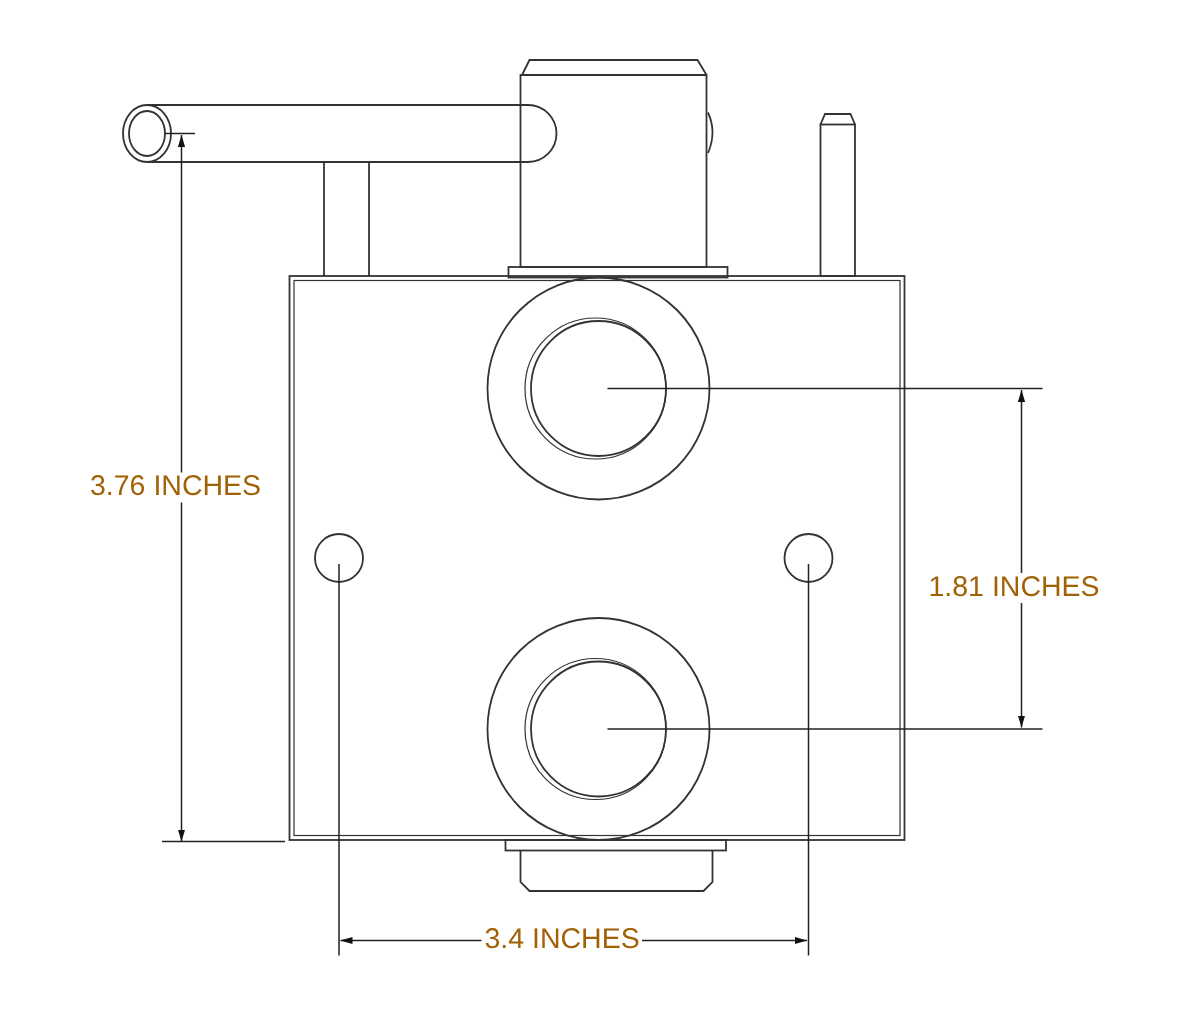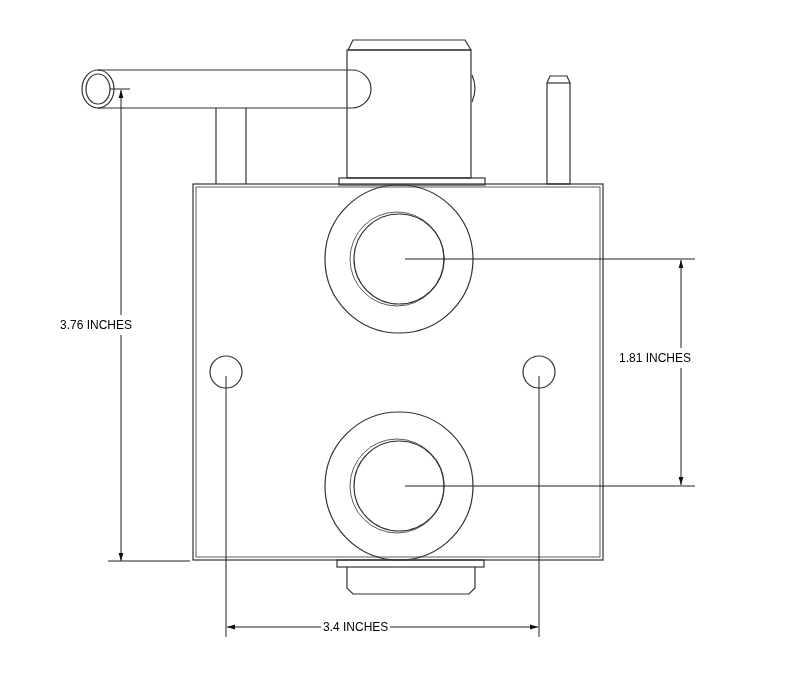--- a/index.html
+++ b/index.html
@@ -1,18 +1,18 @@
 <!DOCTYPE html>
 <html><head>
 <meta charset="utf-8">
 <style>
   html, body { margin:0; padding:0; background:#ffffff; }
   body { width:800px; height:683px; position:relative; overflow:hidden; font-family:"Liberation Sans", sans-serif; }
   svg { position:absolute; left:0; top:0; }
-  .dim-label { position:absolute; font-size:12px; color:#000000; background:#fff; white-space:nowrap; line-height:20px; padding:0 2px; }
+  .dim-label { position:absolute; font-size:19px; color:#a16207; background:#fff; white-space:nowrap; line-height:20px; padding:0 2px; }
 </style>
 </head>
 <body>
 
 <svg width="800" height="683" viewBox="0 0 800 683" xmlns="http://www.w3.org/2000/svg">
   <defs>
     <marker id="arr" viewBox="0 0 10 10" refX="10" refY="5" markerWidth="8" markerHeight="10" orient="auto-start-reverse" markerUnits="userSpaceOnUse">
       <path d="M0,2 L10,5 L0,8 z" fill="#111"></path>
     </marker>
   </defs>
@@ -74,14 +74,14 @@
     <line x1="405" y1="486" x2="695" y2="486"></line>
     <line x1="681" y1="260" x2="681" y2="485" marker-end="url(#arr)" marker-start="url(#arr)"></line>
 
     <line x1="226" y1="376" x2="226" y2="637"></line>
     <line x1="539" y1="376" x2="539" y2="637"></line>
     <line x1="227" y1="627" x2="538" y2="627" marker-end="url(#arr)" marker-start="url(#arr)"></line>
   </g>
 </svg>
 
 <div class="dim-label" style="left:58px; top:315px;">3.76 INCHES</div>
-<div class="dim-label" style="left:617px; top:348px;">1.81 INCHES</div>
+<div class="dim-label" style="left:617px; top:382px;">1.81 INCHES</div>
 <div class="dim-label" style="left:321px; top:617px;">3.4 INCHES</div>
 
 </body></html>

